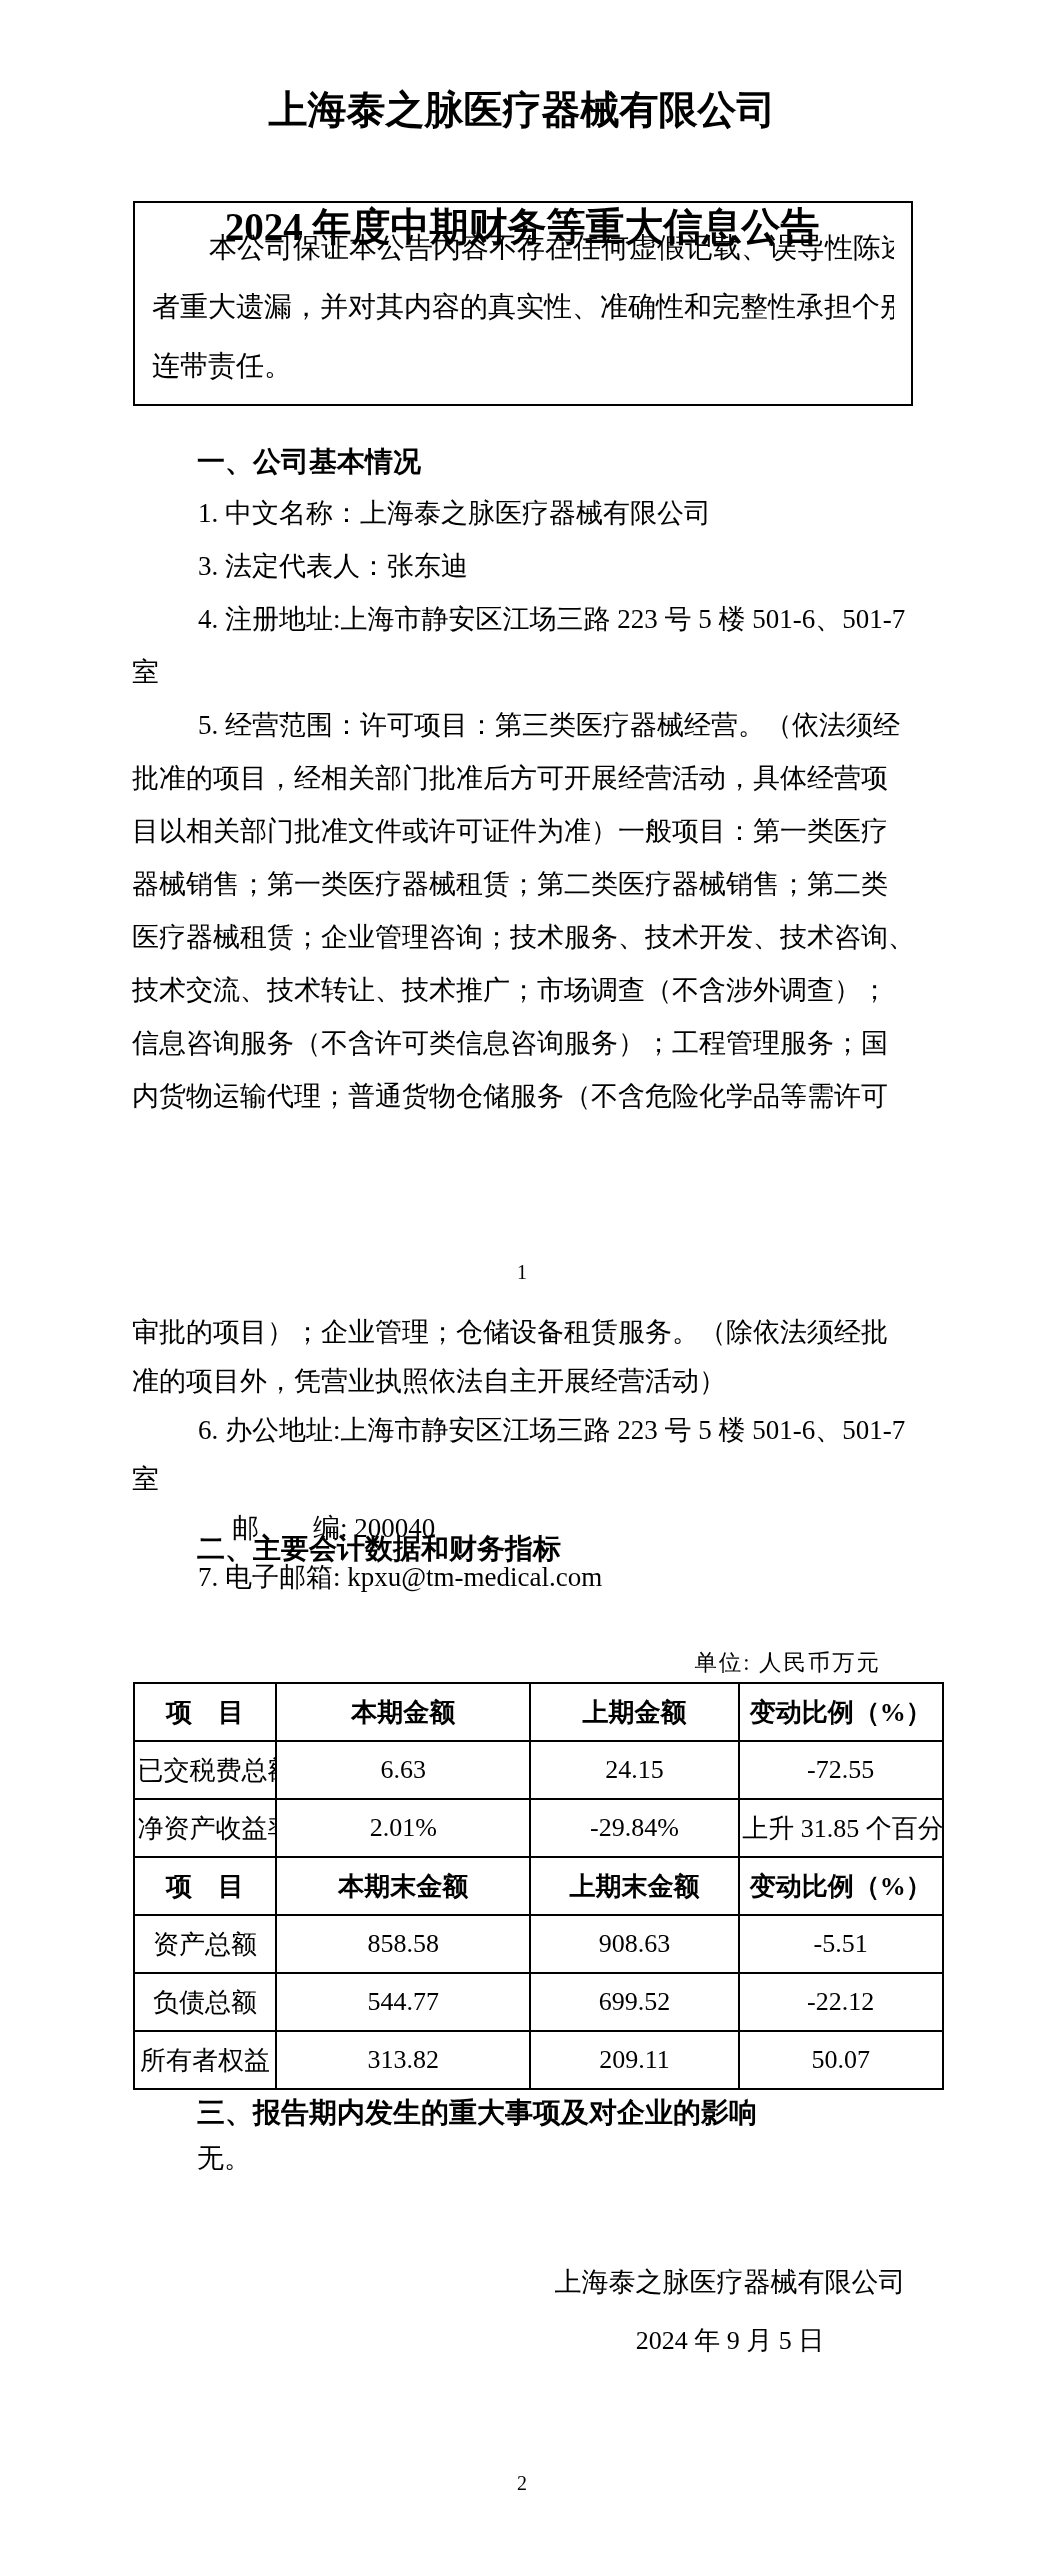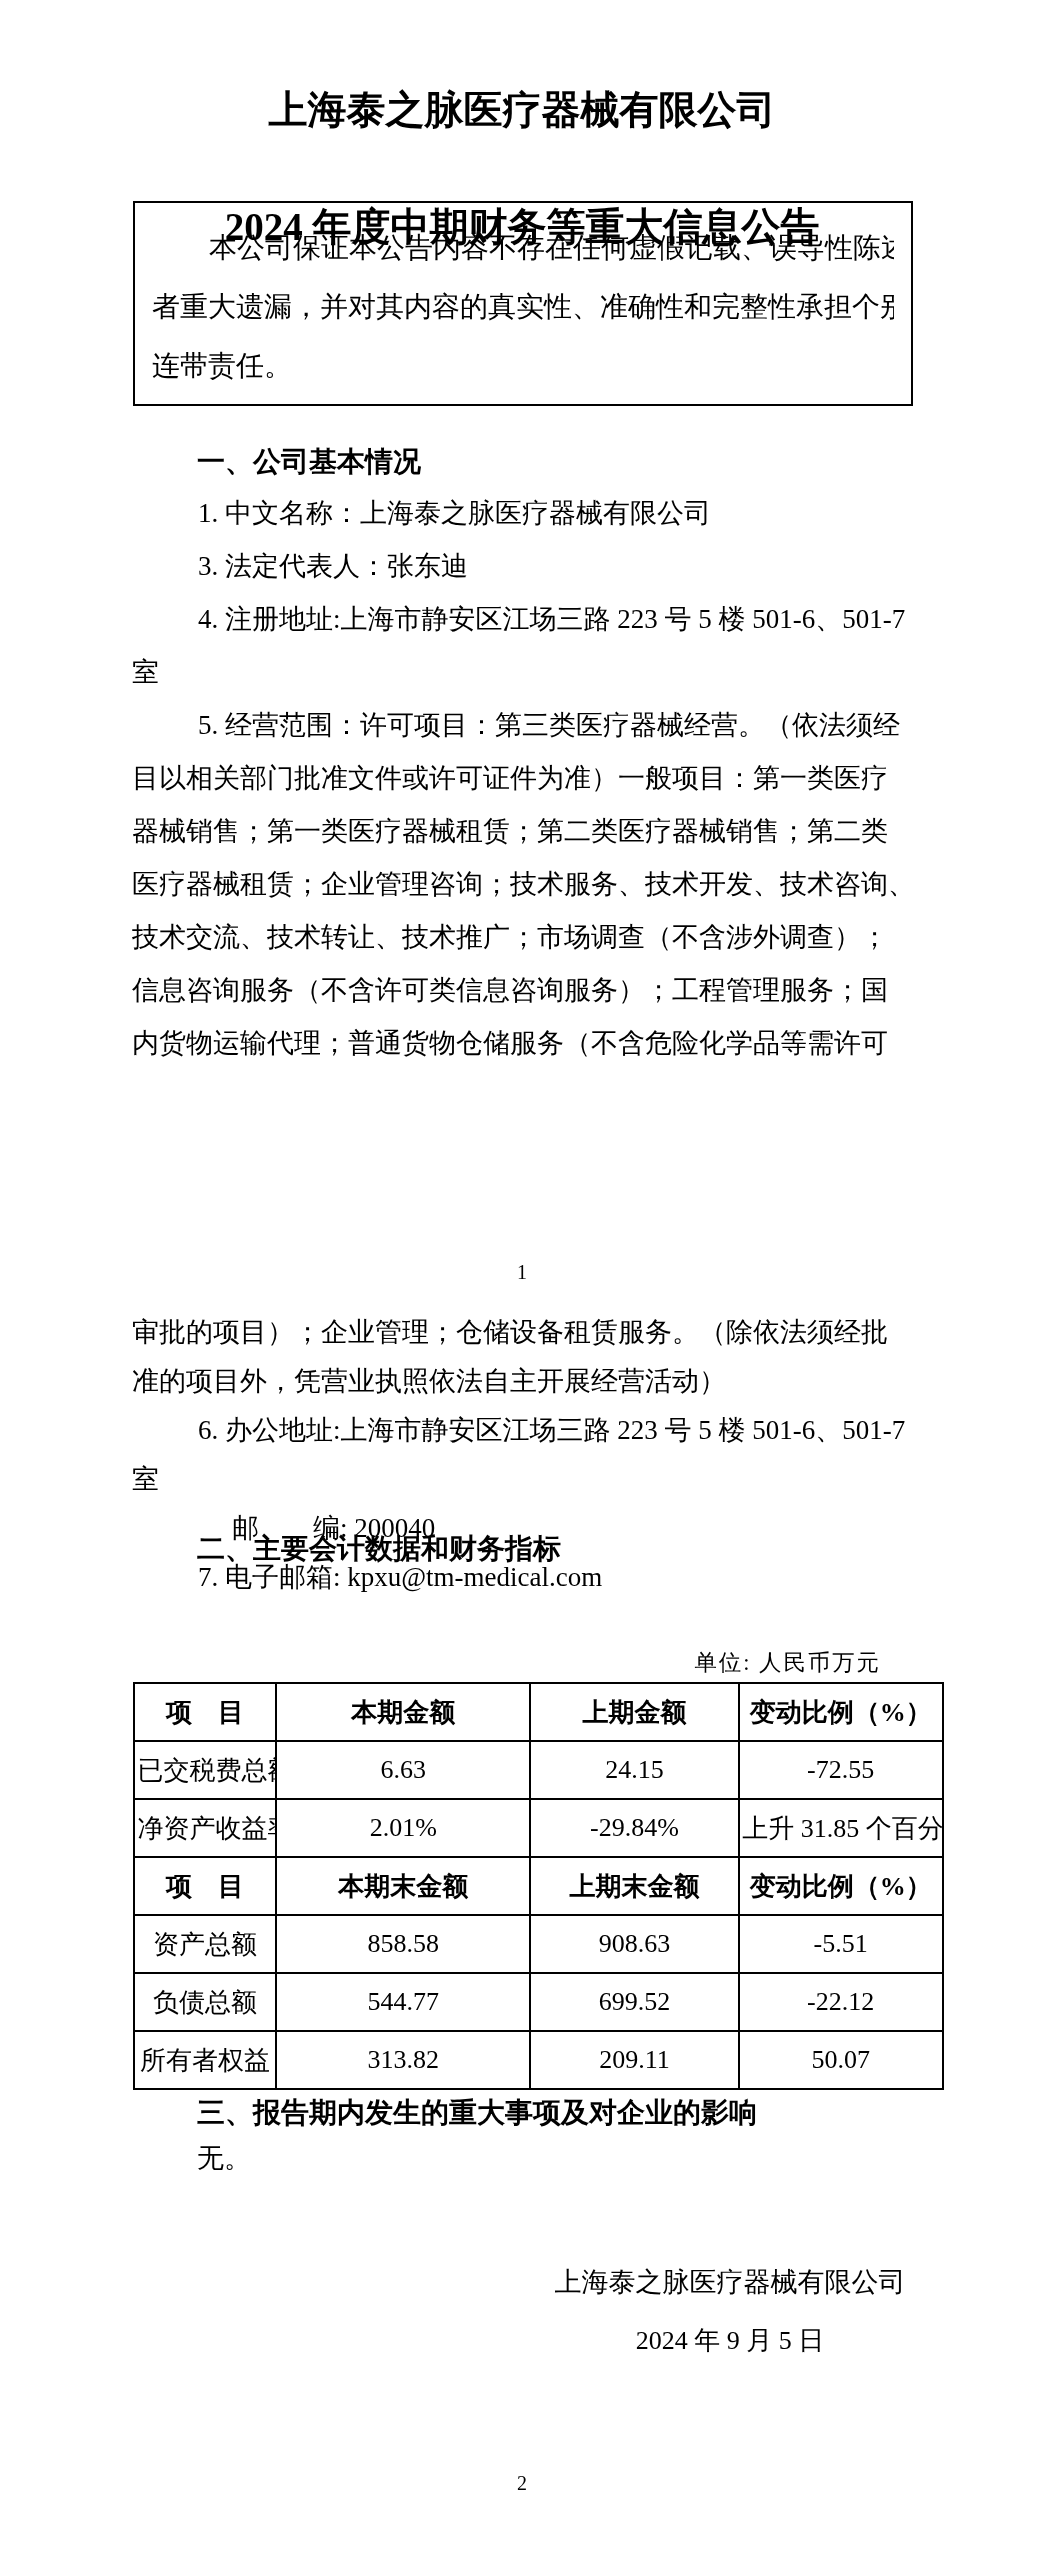--- a/index.html
+++ b/index.html
@@ -106,20 +106,21 @@
   </div>
 
   <div class="sec-heading heading-1">一、公司基本情况</div>
 
   <div class="body-lines lines-a">
     <div class="bline ind-num">1. 中文名称：上海泰之脉医疗器械有限公司</div>
     <div class="bline ind-num">3. 法定代表人：张东迪</div>
     <div class="bline ind-num">4. 注册地址:上海市静安区江场三路 223 号 5 楼 501-6、501-7</div>
     <div class="bline">室</div>
     <div class="bline ind-num">5. 经营范围：许可项目：第三类医疗器械经营。（依法须经</div>
+    <div class="bline">批准的项目，经相关部门批准后方可开展经营活动，具体经营项</div>
     <div class="bline">目以相关部门批准文件或许可证件为准）一般项目：第一类医疗</div>
     <div class="bline">器械销售；第一类医疗器械租赁；第二类医疗器械销售；第二类</div>
     <div class="bline">医疗器械租赁；企业管理咨询；技术服务、技术开发、技术咨询、</div>
     <div class="bline">技术交流、技术转让、技术推广；市场调查（不含涉外调查）；</div>
     <div class="bline">信息咨询服务（不含许可类信息咨询服务）；工程管理服务；国</div>
     <div class="bline">内货物运输代理；普通货物仓储服务（不含危险化学品等需许可</div>
   </div>
 
   <div class="page-number page-number-1">1</div>
 

